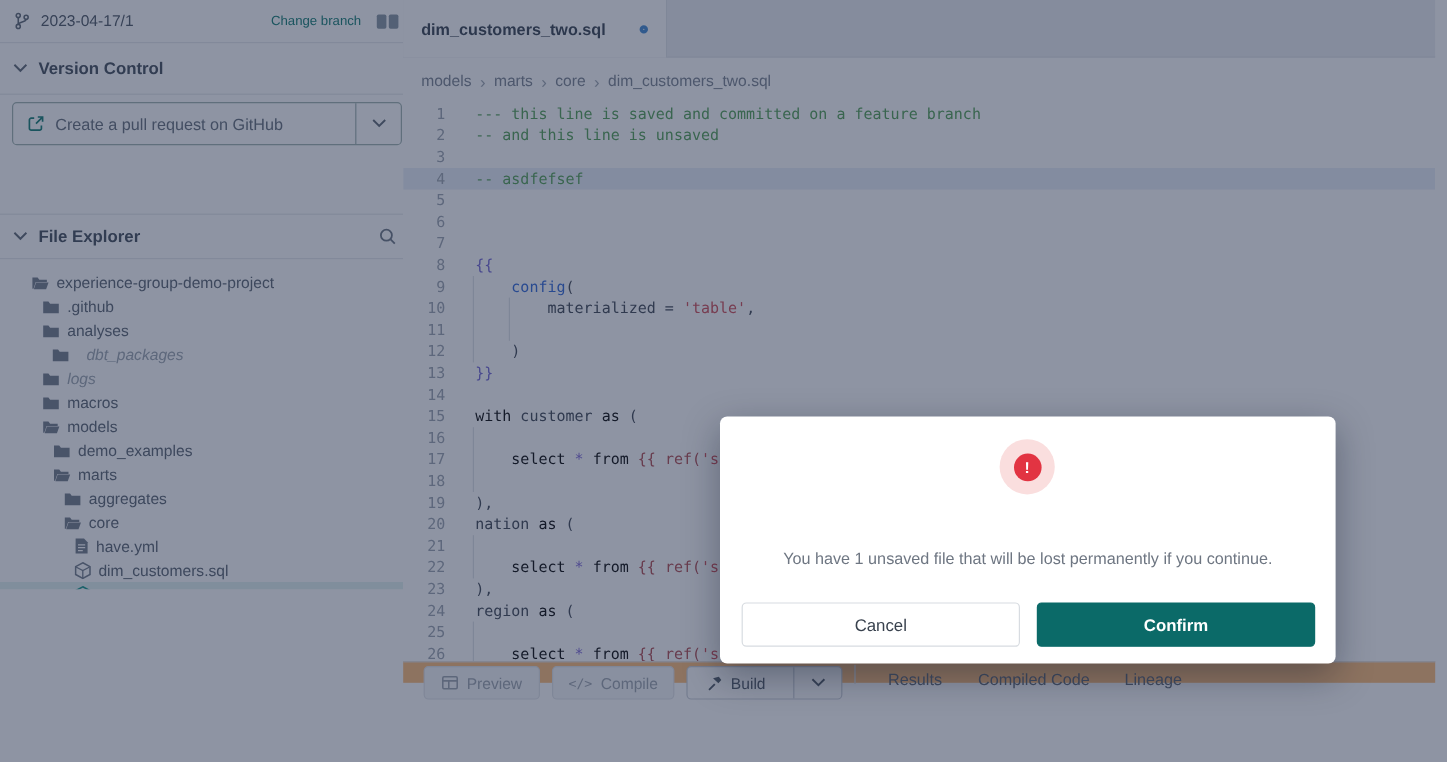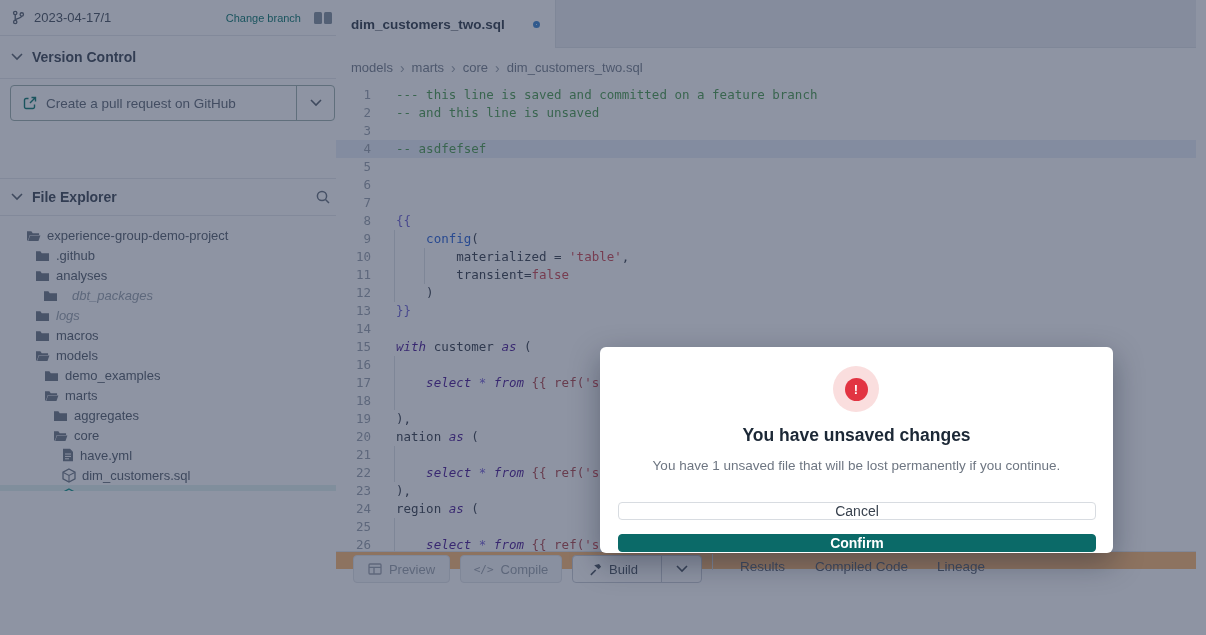--- a/index.html
+++ b/index.html
@@ -61,21 +61,21 @@
   .crumb-sep { color:#9aa3ad; font-size:14px; }
 
   .code-area { position:absolute; left:0; top:86px; right:0; bottom:18px; background:#fff;
                font-family:"DejaVu Sans Mono","Liberation Mono",monospace; font-size:12.5px;
                overflow:hidden; cursor:text; }
   .code-line { position:relative; height:18px; line-height:18px; white-space:pre; }
   .code-line.active { background:#e9eff8; }
   .ln { position:absolute; left:0; top:0; width:35px; text-align:right; color:#9aa2ad; }
   .lt { position:absolute; left:60px; top:0; }
   .indent-guide { position:absolute; width:1px; background:#dde1e6; }
-  .tk-c { color:#4f9e51; } .tk-k { color:#4c1d95;font-style:italic; } .tk-d { color:#2b64d8; }
+  .tk-c { color:#4f9e51; } .tk-k { color:#000000; } .tk-d { color:#2b64d8; }
   .tk-s { color:#cf4a54; } .tk-a { color:#cf4a54; } .tk-j { color:#6f63d4; }
   .tk-m { color:#b0494f; } .tk-o { color:#7a63d6; } .tk-t { color:#3b4350; }
 
   .toolbar { position:absolute; left:0; bottom:0; right:0; height:18px;
              border-top:1px solid #e3e6ea; background:#fdba74; }
   .tb-btn { position:absolute; top:3px; height:28px; border:1px solid #e0e3e8; border-radius:4px;
             background:#f5f6f8; display:flex; align-items:center; justify-content:center;
             gap:7px; font-size:13px; color:#9aa2ac; cursor:pointer; }
   .tb-btn.strong { background:#fff; border-color:#c9ced6; color:#4d5662; padding:0; }
   .btn-preview { left:17px; width:97px; }
@@ -96,21 +96,21 @@
   .alert-outer { position:absolute; left:233px; top:19px; width:46px; height:46px; border-radius:50%;
                  background:#fadede; display:flex; align-items:center; justify-content:center; }
   .alert-inner { width:23px; height:23px; border-radius:50%; background:#e23442; color:#fff;
                  display:flex; align-items:center; justify-content:center;
                  font-size:13px; font-weight:bold; }
   .modal-title { position:absolute; left:0; right:0; top:78px; text-align:center;
                  font-size:17.5px; font-weight:bold; color:#1c2836; }
   .modal-body { position:absolute; left:0; right:0; top:111px; text-align:center;
                 font-size:13.5px; color:#6e7682; }
   .modal-actions { position:absolute; left:18px; right:17px; top:155px; height:37px;
-                   display:flex; gap:14px;flex-direction:column; }
+                   display:flex; gap:14px; }
   .btn { flex:1; height:37px; border-radius:4px; display:flex; align-items:center;
          justify-content:center; font-size:14px; cursor:pointer; }
   .btn-cancel { background:#fff; border:1px solid #d8dce1; color:#39424e; }
   .btn-confirm { background:#0b6a68; border:1px solid #0b6a68; color:#fff; font-weight:bold; }
 
   svg { display:block; }
 </style>
 </head>
 <body>
 
@@ -330,21 +330,21 @@
         <div class="code-line"><span class="ln">1</span><span class="lt"><span class="tk-c">--- this line is saved and committed on a feature branch</span></span></div>
         <div class="code-line"><span class="ln">2</span><span class="lt"><span class="tk-c">-- and this line is unsaved</span></span></div>
         <div class="code-line"><span class="ln">3</span><span class="lt"></span></div>
         <div class="code-line active"><span class="ln">4</span><span class="lt"><span class="tk-c">-- asdfefsef</span></span></div>
         <div class="code-line"><span class="ln">5</span><span class="lt"></span></div>
         <div class="code-line"><span class="ln">6</span><span class="lt"></span></div>
         <div class="code-line"><span class="ln">7</span><span class="lt"></span></div>
         <div class="code-line"><span class="ln">8</span><span class="lt"><span class="tk-j">{{</span></span></div>
         <div class="code-line"><span class="ln">9</span><span class="lt"><span class="tk-t">    </span><span class="tk-d">config</span><span class="tk-t">(</span></span></div>
         <div class="code-line"><span class="ln">10</span><span class="lt"><span class="tk-t">        materialized = </span><span class="tk-s">'table'</span><span class="tk-t">,</span></span></div>
-        <div class="code-line"><span class="ln">11</span><span class="lt"><span class="tk-t">        transient=</span><span class="tk-a">false</span></span></div>
+        <div class="code-line"><span class="ln">11</span></div>
         <div class="code-line"><span class="ln">12</span><span class="lt"><span class="tk-t">    )</span></span></div>
         <div class="code-line"><span class="ln">13</span><span class="lt"><span class="tk-j">}}</span></span></div>
         <div class="code-line"><span class="ln">14</span><span class="lt"></span></div>
         <div class="code-line"><span class="ln">15</span><span class="lt"><span class="tk-k">with</span><span class="tk-t"> customer </span><span class="tk-k">as</span><span class="tk-t"> (</span></span></div>
         <div class="code-line"><span class="ln">16</span><span class="lt"></span></div>
         <div class="code-line"><span class="ln">17</span><span class="lt"><span class="tk-t">    </span><span class="tk-k">select</span><span class="tk-t"> </span><span class="tk-o">*</span><span class="tk-t"> </span><span class="tk-k">from</span><span class="tk-t"> </span><span class="tk-m">{{ ref(</span><span class="tk-s">'s</span></span></div>
         <div class="code-line"><span class="ln">18</span><span class="lt"></span></div>
         <div class="code-line"><span class="ln">19</span><span class="lt"><span class="tk-t">),</span></span></div>
         <div class="code-line"><span class="ln">20</span><span class="lt"><span class="tk-t">nation </span><span class="tk-k">as</span><span class="tk-t"> (</span></span></div>
         <div class="code-line"><span class="ln">21</span><span class="lt"></span></div>
@@ -399,21 +399,20 @@
       <span class="tb-tab tab-lineage">Lineage</span>
     </div>
   </div>
 
   <div class="overlay"></div>
 
   <div class="modal">
     <div class="alert-outer">
       <div class="alert-inner">!</div>
     </div>
-    <div class="modal-title">You have unsaved changes</div>
     <div class="modal-body">You have 1 unsaved file that will be lost permanently if you continue.</div>
     <div class="modal-actions">
       <div class="btn btn-cancel">Cancel</div>
       <div class="btn btn-confirm">Confirm</div>
     </div>
   </div>
 
 </div>
 
 </body></html>

